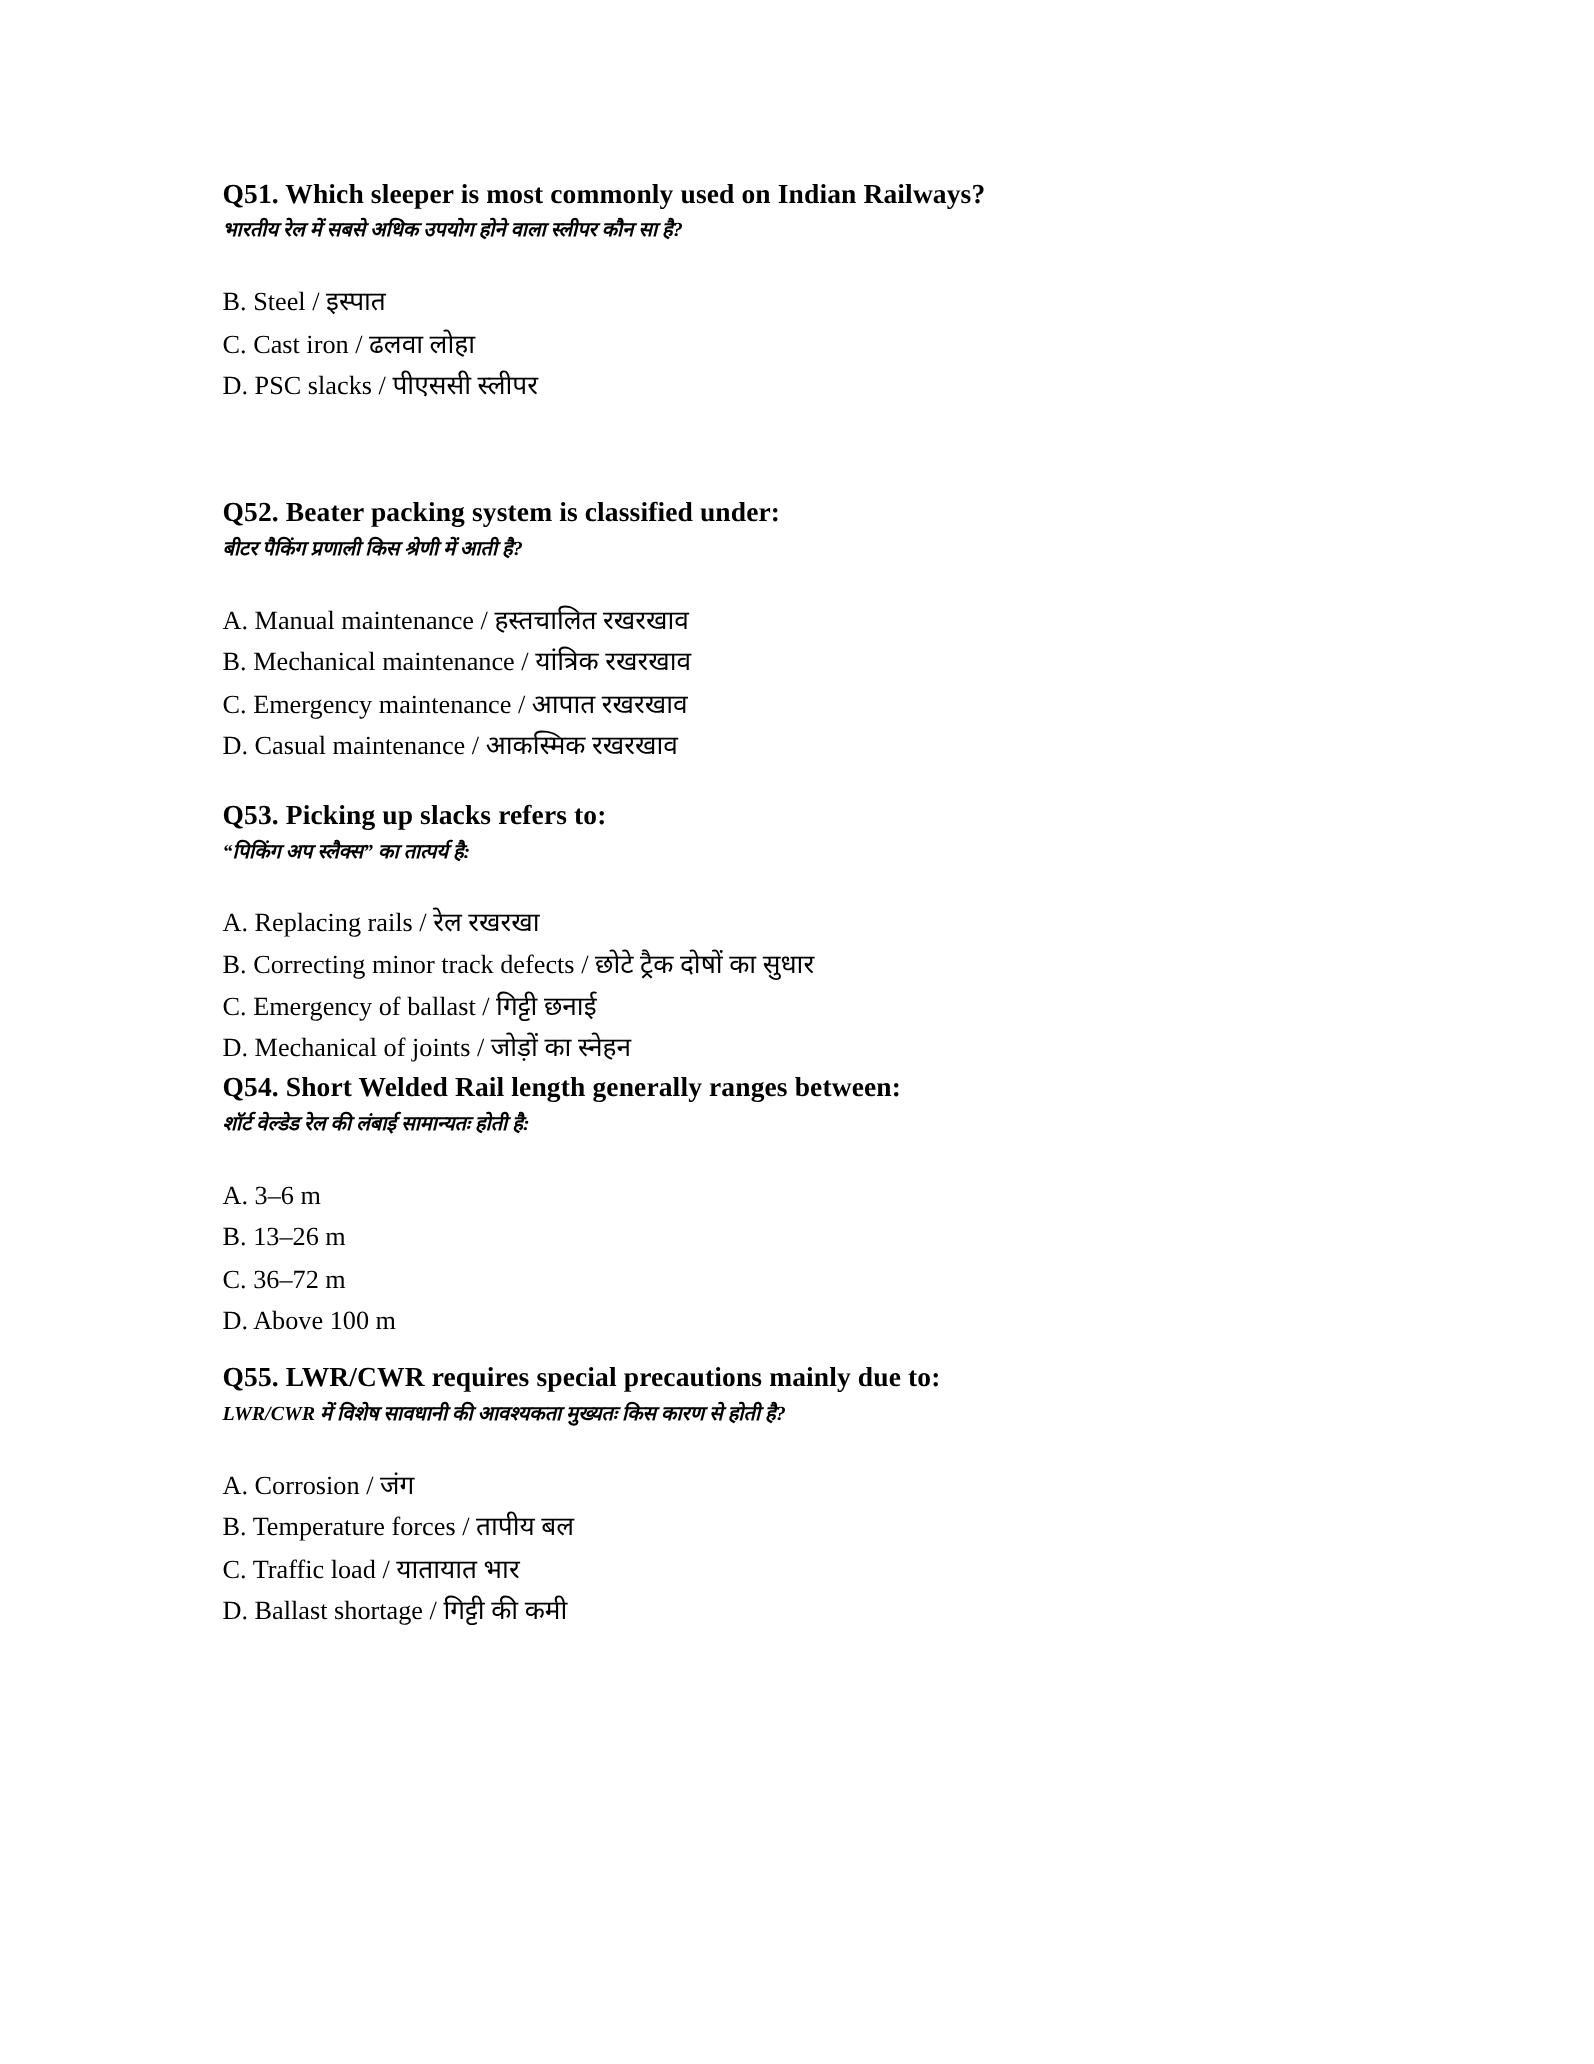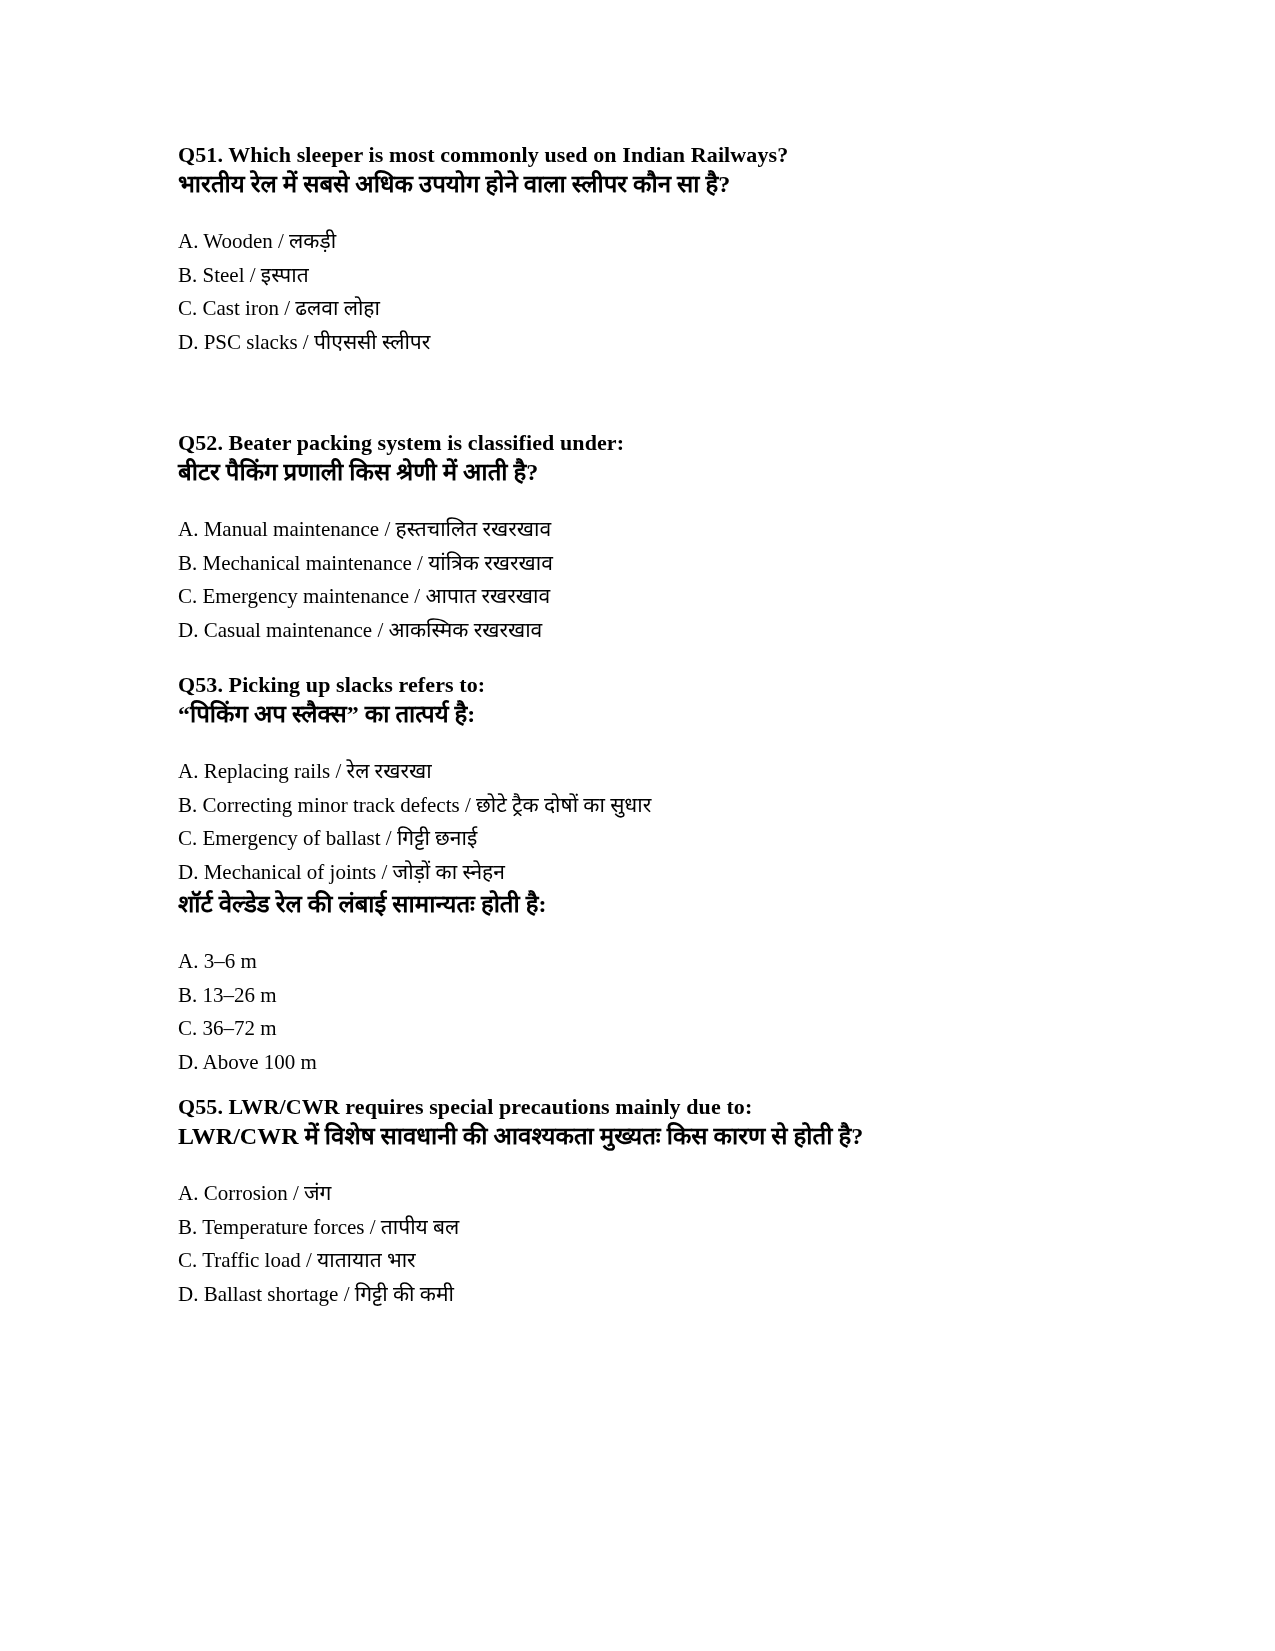--- a/index.html
+++ b/index.html
@@ -21,40 +21,40 @@
   .q-en {
     margin: 0;
     font-weight: 700;
     font-size: 22px;
     line-height: 28px;
     letter-spacing: 0.1px;
   }
   .q-hi {
     margin: 0;
     font-weight: 700;
-    font-size: 24px;
+    font-size: 16px;
     line-height: 31px;
+    font-style: italic;
   }
   .options { margin-top: 25px; }
   .option {
     margin: 0;
     font-size: 21px;
     line-height: 33.5px;
   }
 </style>
 </head>
 <body>
 
 <div class="page">
   <div id="questions-container">
   <section class="question">
     <p class="q-en">Q51. Which sleeper is most commonly used on Indian Railways?</p>
     <p class="q-hi">भारतीय रेल में सबसे अधिक उपयोग होने वाला स्लीपर कौन सा है?</p>
     <div class="options">
-          <p class="option">A. Wooden / लकड़ी</p>
           <p class="option">B. Steel / इस्पात</p>
           <p class="option">C. Cast iron / ढलवा लोहा</p>
           <p class="option">D. PSC slacks / पीएससी स्लीपर</p>
         </div>
   </section>
 
   <section class="question">
     <p class="q-en">Q52. Beater packing system is classified under:</p>
     <p class="q-hi">बीटर पैकिंग प्रणाली किस श्रेणी में आती है?</p>
     <div class="options">
@@ -70,20 +70,21 @@
     <p class="q-hi">“पिकिंग अप स्लैक्स” का तात्पर्य है:</p>
     <div class="options">
           <p class="option">A. Replacing rails / रेल रखरखा</p>
           <p class="option">B. Correcting minor track defects / छोटे ट्रैक दोषों का सुधार</p>
           <p class="option">C. Emergency of ballast / गिट्टी छनाई</p>
           <p class="option">D. Mechanical of joints / जोड़ों का स्नेहन</p>
         </div>
   </section>
 
   <section class="question">
+    <p class="q-en">Q54. Short Welded Rail length generally ranges between:</p>
     <p class="q-hi">शॉर्ट वेल्डेड रेल की लंबाई सामान्यतः होती है:</p>
     <div class="options">
           <p class="option">A. 3–6 m</p>
           <p class="option">B. 13–26 m</p>
           <p class="option">C. 36–72 m</p>
           <p class="option">D. Above 100 m</p>
         </div>
   </section>
 
   <section class="question">

